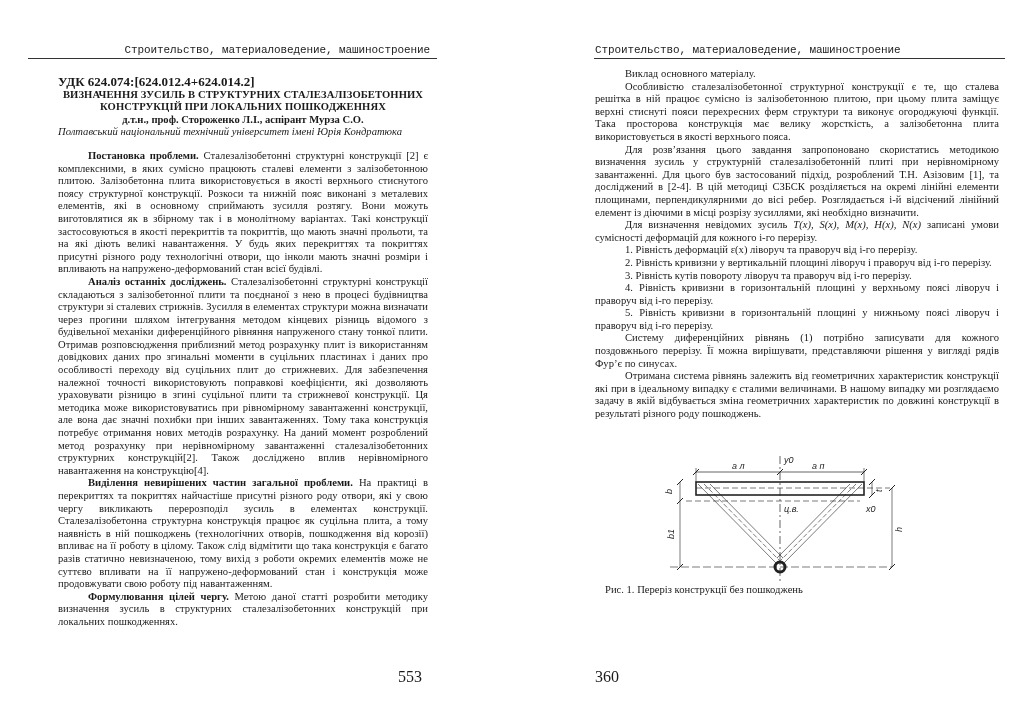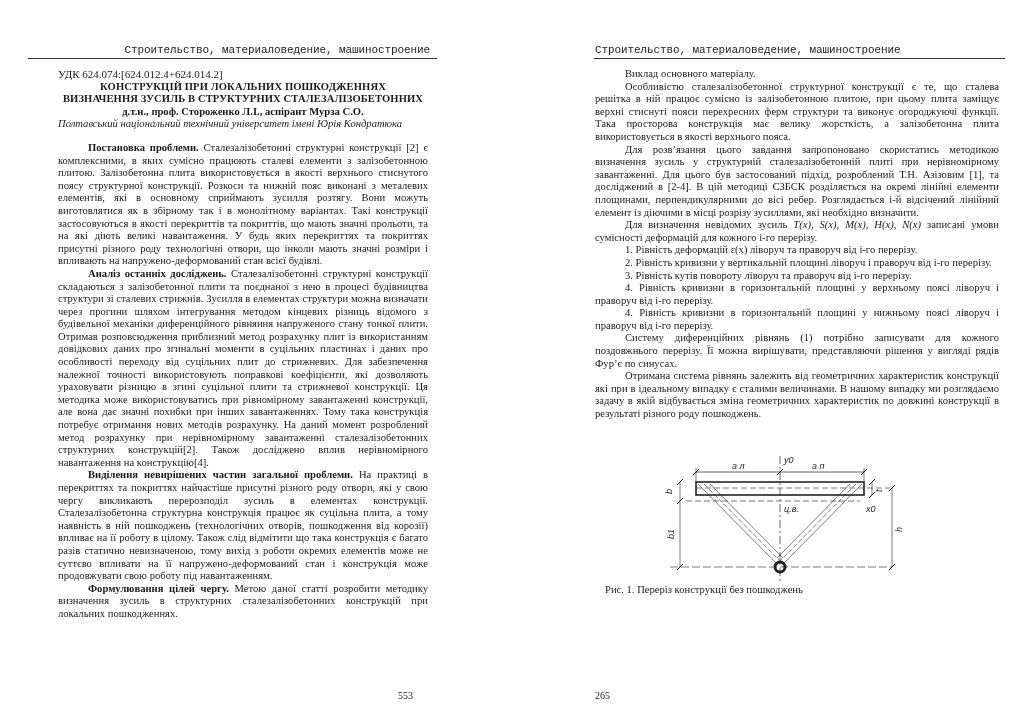--- a/index.html
+++ b/index.html
@@ -9,46 +9,46 @@
   .page.right { left:512px; }
   .running-head { position:absolute; top:44px; font-family:Liberation Mono, monospace; font-size:11px; letter-spacing:-0.1px; color:#222; }
   .left .running-head { right:82px; }
   .right .running-head { left:83px; }
   .rule { position:absolute; top:58px; height:0; border-top:1.3px solid #333; }
   .left .rule { left:28px; width:409px; }
   .right .rule { left:82px; width:411px; }
   .col { position:absolute; font-size:10.6px; line-height:12.6px; text-align:justify; }
   .left .col { left:58px; width:370px; top:68px; }
   .right .col { left:83px; width:404px; top:68px; }
-  .udk { font-weight:normal; font-size:11px; }
+  .udk { font-weight:bold; font-size:13px;margin-top:8px; }
   .title { font-weight:bold; text-align:center; font-size:10.6px; letter-spacing:0.1px; }
   .authors { font-weight:bold; text-align:center; }
   .affil { font-style:italic; text-align:left; }
   p { margin:0; text-indent:30px; }
   p .lead { font-weight:bold; }
   .section-head { font-weight:normal; text-indent:30px; }
   .gap { height:10px; }
-  .pageno { position:absolute; top:690px; font-size:10px; }
+  .pageno { position:absolute; top:668px; font-size:16px; }
   .left .pageno { left:398px; }
   .right .pageno { left:83px; }
   .figure { position:absolute; left:148px; top:454px; width:260px; height:130px; }
   .caption { position:absolute; left:93px; top:584px; width:372px; text-align:left; font-size:10.6px; }
   i { font-style:italic;margin-top:24px; }
 </style>
 </head>
 <body>
 
 <div class="page left">
   <div class="running-head">Строительство, материаловедение, машиностроение</div>
   <div class="rule"></div>
 
   <div class="col">
     <div class="udk">УДК 624.074:[624.012.4+624.014.2]</div>
+    <div class="title">ВИЗНАЧЕННЯ ЗУСИЛЬ В СТРУКТУРНИХ СТАЛЕЗАЛІЗОБЕТОННИХ</div>
     <div class="title">КОНСТРУКЦІЙ ПРИ ЛОКАЛЬНИХ ПОШКОДЖЕННЯХ</div>
-    <div class="title">ВИЗНАЧЕННЯ ЗУСИЛЬ В СТРУКТУРНИХ СТАЛЕЗАЛІЗОБЕТОННИХ</div>
     <div class="authors">д.т.н., проф. Стороженко Л.І., аспірант Мурза С.О.</div>
     <div class="affil">Полтавський національний технічний університет  імені Юрія Кондратюка</div>
     <div class="gap" style="height:11px"></div>
 
     <p><span class="lead">Постановка проблеми.</span><span> Сталезалізобетонні структурні конструкції [2] є комплексними, в яких сумісно працюють сталеві елементи з залізобетонною плитою. Залізобетонна плита використовується в якості верхнього стиснутого поясу структурної конструкції. Розкоси та нижній пояс виконані з металевих елементів, які в основному сприймають зусилля розтягу. Вони можуть виготовлятися як в збірному так і в монолітному варіантах. Такі конструкції застосовуються в якості перекриттів та покриттів, що мають значні прольоти, та на які діють великі навантаження. У будь яких перекриттях та покриттях присутні різного роду технологічні отвори, що інколи мають значні розміри і впливають на напружено-деформований стан всієї будівлі.</span></p>
     <p><span class="lead">Аналіз останніх досліджень.</span><span> Сталезалізобетонні структурні конструкції складаються з залізобетонної плити та поєднаної з нею в процесі будівництва структури зі сталевих стрижнів.  Зусилля в елементах структури можна визначати через прогини шляхом інтегрування методом кінцевих різниць відомого з будівельної механіки диференційного рівняння напруженого стану тонкої плити. Отримав розповсюдження приблизний метод розрахунку плит із використанням довідкових даних про згинальні моменти в суцільних пластинах і даних про особливості переходу від суцільних плит до стрижневих. Для забезпечення належної точності використовують поправкові коефіцієнти, які дозволяють ураховувати різницю в згині суцільної плити та стрижневої конструкції. Ця методика може використовуватись при рівномірному завантаженні конструкції, але вона дає значні похибки при інших завантаженнях. Тому така конструкція потребує отримання нових методів розрахунку. На даний момент розроблений метод розрахунку при нерівномірному завантаженні сталезалізобетонних структурних конструкцій[2]. Також досліджено вплив нерівномірного навантаження на конструкцію[4].</span></p>
     <p><span class="lead">Виділення невирішених частин загальної проблеми.</span><span> На практиці в перекриттях та покриттях найчастіше присутні різного роду отвори, які у свою чергу викликають перерозподіл зусиль в елементах конструкції. Сталезалізобетонна структурна конструкція працює як суцільна плита, а тому наявність в ній пошкоджень (технологічних отворів, пошкодження від корозії) впливає на її роботу в цілому. Також слід відмітити що така конструкція є багато разів статично невизначеною, тому вихід з роботи окремих елементів може не суттєво впливати на її напружено-деформований стан і конструкція може продовжувати свою роботу під навантаженням.</span></p>
     <p><span class="lead">Формулювання цілей чергу.</span><span> Метою даної статті розробити методику визначення зусиль в структурних сталезалізобетонних конструкцій при локальних пошкодженнях.</span></p>
   </div>
 
@@ -61,21 +61,21 @@
 
   <div class="col">
     <div class="section-head">Виклад основного матеріалу.</div>
     <p>Особливістю сталезалізобетонної структурної конструкції є те, що сталева решітка в ній працює сумісно із залізобетонною плитою, при цьому плита заміщує верхні стиснуті пояси перехресних ферм структури та виконує огороджуючі функції. Така просторова конструкція має велику жорсткість, а залізобетонна плита використовується в якості верхнього пояса.</p>
     <p>Для розв’язання цього завдання запропоновано скористатись методикою визначення зусиль у структурній сталезалізобетонній плиті при нерівномірному завантаженні. Для цього був застосований підхід, розроблений Т.Н. Азізовим [1], та досліджений в [2-4]. В цій методиці СЗБСК розділяється на окремі лінійні елементи площинами, перпендикулярними до вісі ребер. Розглядається i-й відсічений лінійний елемент із діючими в місці розрізу зусиллями, які необхідно визначити.</p>
     <p><span>Для визначення невідомих зусиль </span><i>T(x), S(x), M(x), H(x), N(x)</i><span> записані умови сумісності деформацій для кожного і-го перерізу.</span></p>
     <p>1. Рівність деформацій ε(x) ліворуч та праворуч від і-го перерізу.</p>
     <p>2. Рівність кривизни у вертикальній площині ліворуч і праворуч від і-го перерізу.</p>
     <p>3. Рівність кутів повороту ліворуч та праворуч від і-го перерізу.</p>
     <p>4. Рівність кривизни в горизонтальній площині у верхньому поясі ліворуч і праворуч від і-го перерізу.</p>
-    <p>4. Рівність кривизни в горизонтальній площині у нижньому поясі ліворуч і праворуч від і-го перерізу.</p>
+    <p>5. Рівність кривизни в горизонтальній площині у нижньому поясі ліворуч і праворуч від і-го перерізу.</p>
     <p>Систему диференційних рівнянь (1) потрібно записувати для кожного поздовжнього перерізу. Її можна вирішувати, представляючи рішення у вигляді рядів Фур’є по синусах.</p>
     <p>Отримана система рівнянь залежить від геометричних характеристик конструкції які при в ідеальному випадку є сталими величинами. В нашому випадку ми розглядаємо задачу в якій відбувається зміна геометричних характеристик по довжині конструкції в результаті різного роду пошкоджень.</p>
   </div>
 
   <svg class="figure" viewBox="0 0 260 130" width="260" height="130">
     <g fill="none" stroke="#222">
 
       <line x1="120" y1="2" x2="120" y2="130" stroke-width="0.7" stroke-dasharray="8,3,2,3"></line>
 
       <line x1="36" y1="18" x2="204" y2="18" stroke-width="0.7"></line>
@@ -123,14 +123,14 @@
       <text x="206" y="58">x0</text>
       <text x="124" y="58">ц.в.</text>
       <text x="12" y="40" transform="rotate(-90 12 40)">b</text>
       <text x="14" y="85" transform="rotate(-90 14 85)">b1</text>
       <text x="222" y="38" transform="rotate(-90 222 38)">t</text>
       <text x="242" y="78" transform="rotate(-90 242 78)">h</text>
     </g>
   </svg>
   <div class="caption">Рис. 1. Переріз конструкції без пошкоджень</div>
 
-  <div class="pageno">265</div>
+  <div class="pageno">360</div>
 </div>
 
 </body></html>

